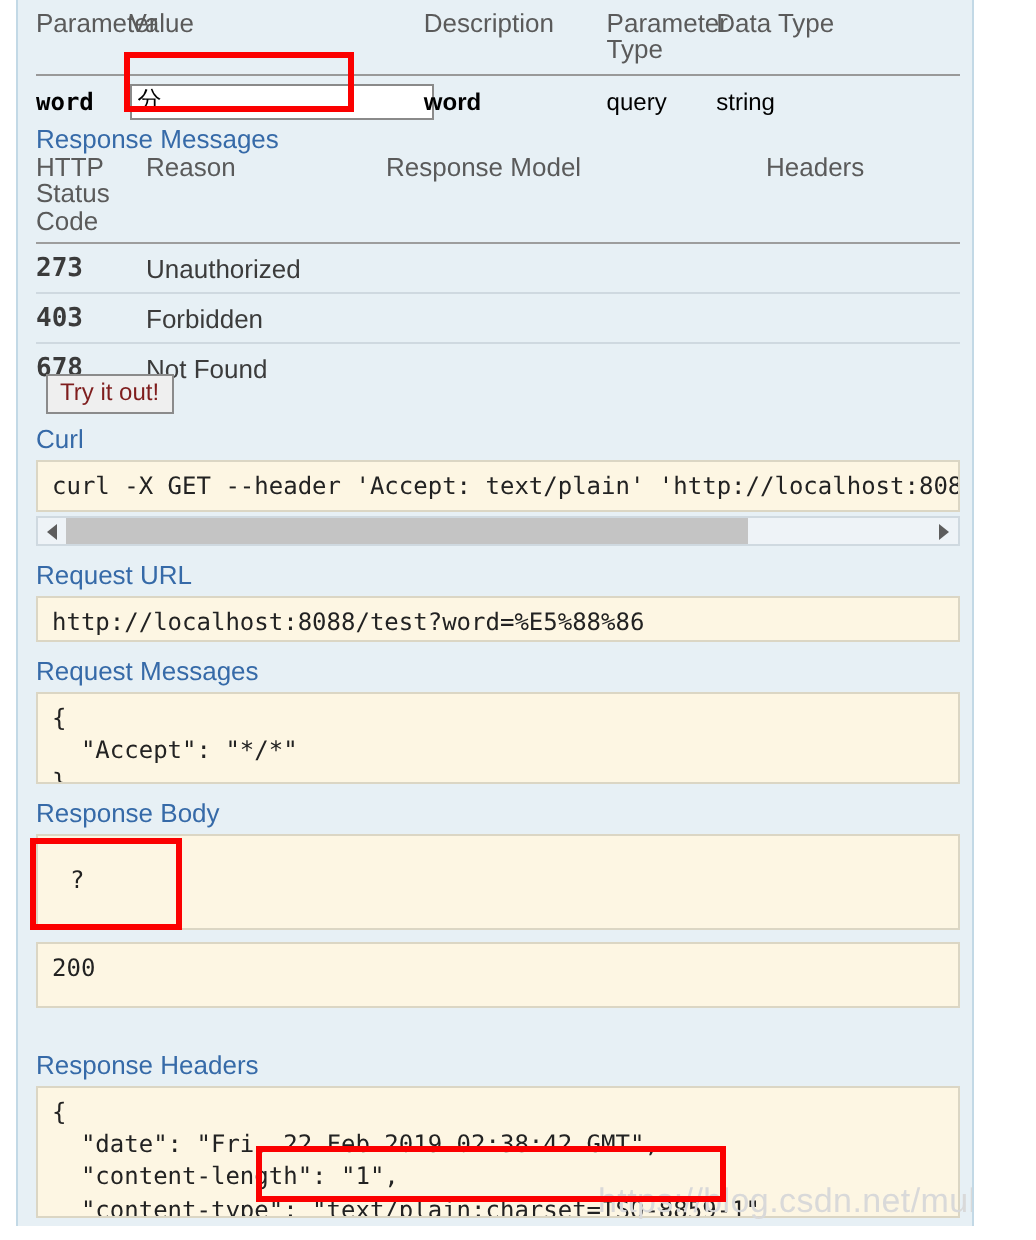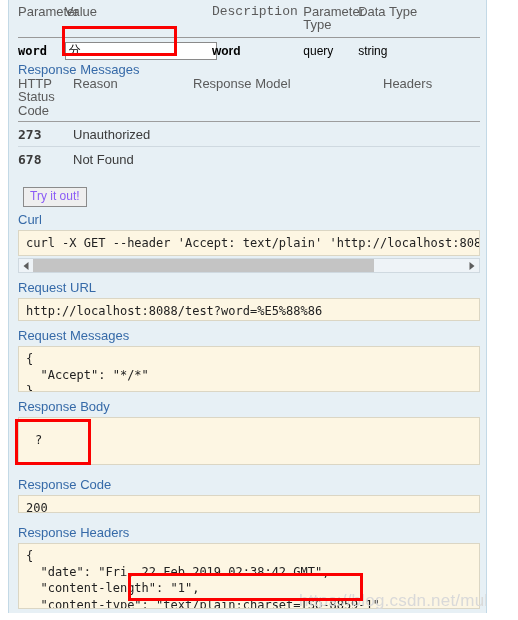--- a/index.html
+++ b/index.html
@@ -52,21 +52,21 @@
   }
   .param-table td {
     font-size: 12px;
     color: #000;
     vertical-align: middle;
     padding: 4px 0;
     margin-top: 36px;
   }
   .col-param  { width: 46px; }
   .col-value  { width: 145px; }
-  .col-desc   { width: 90px; font-family: Liberation Mono, monospace; }
+  .col-desc   { width: 90px; }
   .col-ptype  { width: 54px; }
   .col-dtype  { width: 120px; }
 
   .th-stack { display: block; }
   .cell-bold {
     font-weight: bold;
     font-family: "DejaVu Sans Mono", monospace;
     font-size: 12px;
   }
   .cell-desc-bold {
@@ -143,21 +143,21 @@
     position: absolute;
     left: 14px;
     top: 188px;
     display: flex;
     align-items: center;
     gap: 8px;
   }
   .try-btn {
     font-family: "Liberation Sans", sans-serif;
     font-size: 12px;
-    color: #8b5cf6;
+    color: #7f1d1d;
     background: #efefef;
     border: 1px solid #8b8b8b;
     padding: 2px 6px 3px 6px;
     cursor: pointer;
     line-height: 1.1;
   }
   .hide-link {
     font-size: 13px;
     color: #7b93b8;
     text-decoration: underline;
@@ -294,20 +294,26 @@
         <th class="rc-headers">Headers</th>
       </tr>
     </thead>
     <tbody>
       <tr>
         <td class="code-cell">273</td>
         <td>Unauthorized</td>
         <td></td>
         <td></td>
       </tr>
+      <tr>
+        <td class="code-cell">403</td>
+        <td>Forbidden</td>
+        <td></td>
+        <td></td>
+      </tr>
       <tr class="last">
         <td class="code-cell">678</td>
         <td>Not Found</td>
         <td></td>
         <td></td>
       </tr>
     </tbody>
   </table>
 
   <div id="tryout-row">
@@ -330,21 +336,21 @@
 
   <div class="sec-title" style="left:9px; top:329px;">Request Messages</div>
   <div class="codebox" style="left:9px; top:347px; width:462px; height:46px;">{
   "Accept": "*/*"
 }</div>
 
   <div class="sec-title" style="left:9px; top:400px;">Response Body</div>
   <div class="codebox" style="left:9px; top:418px; width:462px; height:48px; padding-top:14px; padding-left:16px;">?</div>
 
   <div class="sec-title" style="left:9px; top:478px;">Response Code</div>
-  <div class="codebox" style="left:9px; top:496px; width:462px; height:18px;">200</div>
+  <div class="codebox" style="left:9px; top:472px; width:462px; height:33px;">200</div>
 
   <div class="sec-title" style="left:9px; top:526px;">Response Headers</div>
   <div class="codebox" style="left:9px; top:544px; width:462px; height:66px;">{
   "date": "Fri, 22 Feb 2019 02:38:42 GMT",
   "content-length": "1",
   "content-type": "text/plain;charset=ISO-8859-1"
 }</div>
 
   <div id="watermark">https://blog.csdn.net/mulinsen77</div>
 </div>

